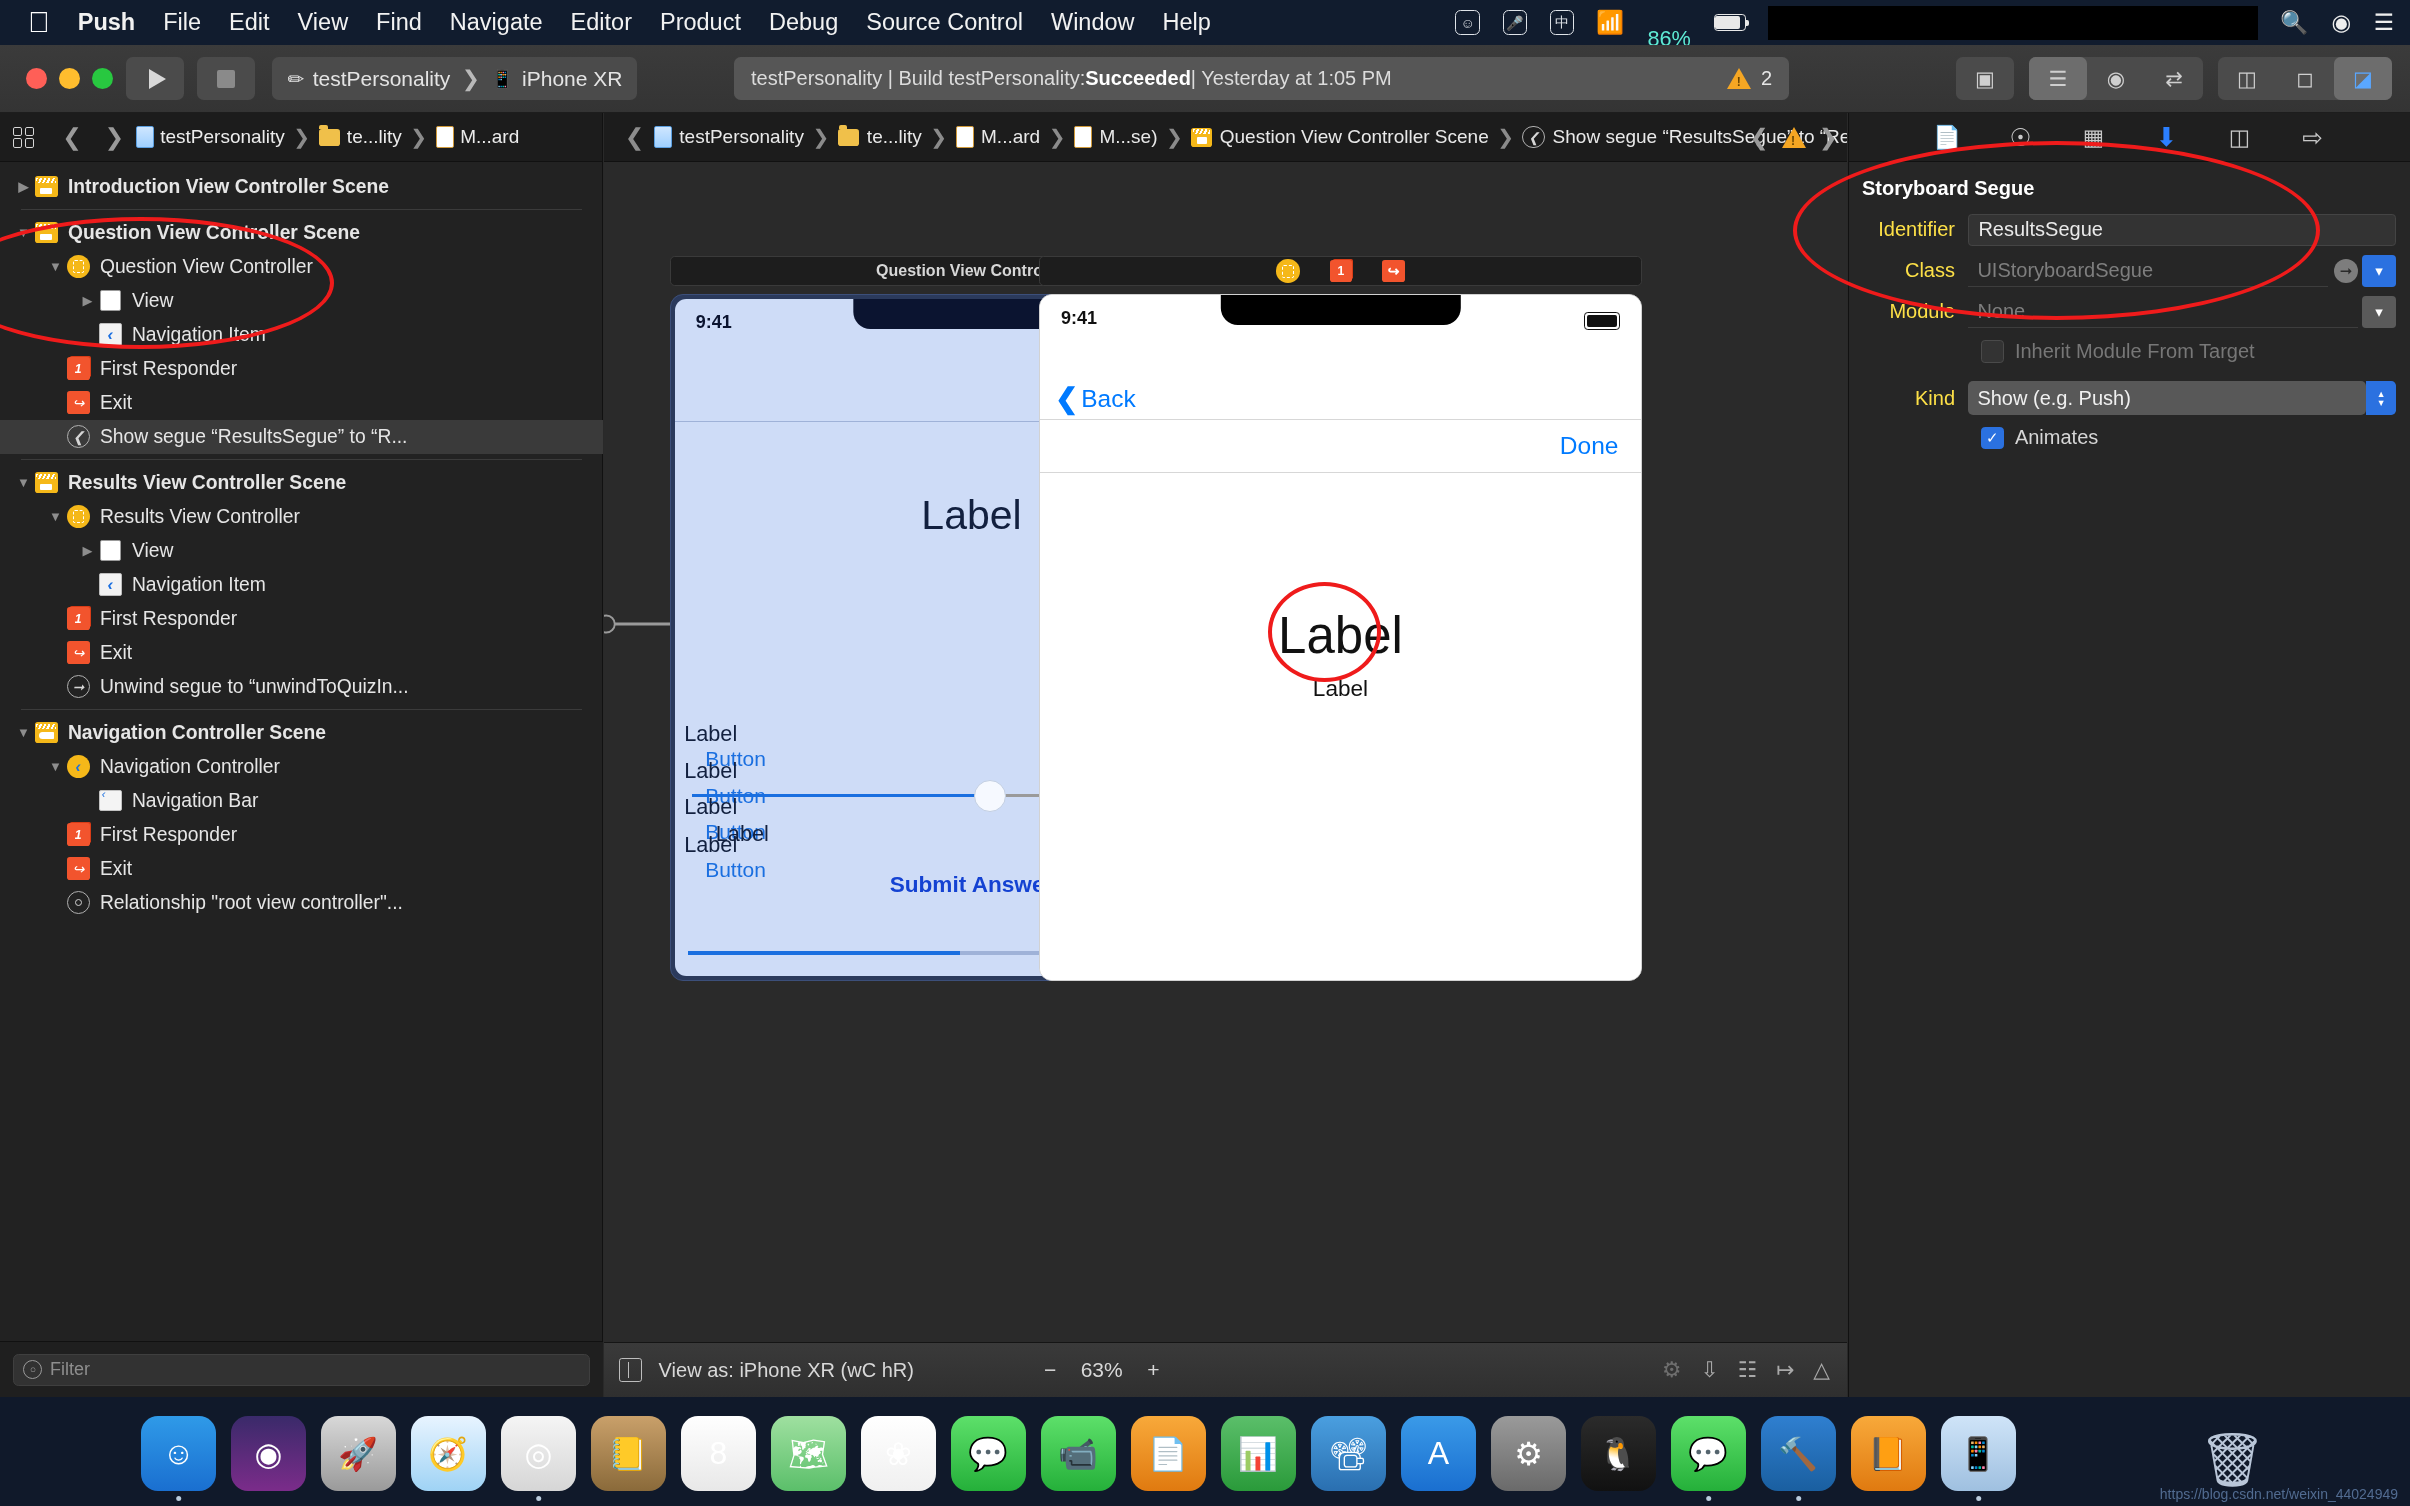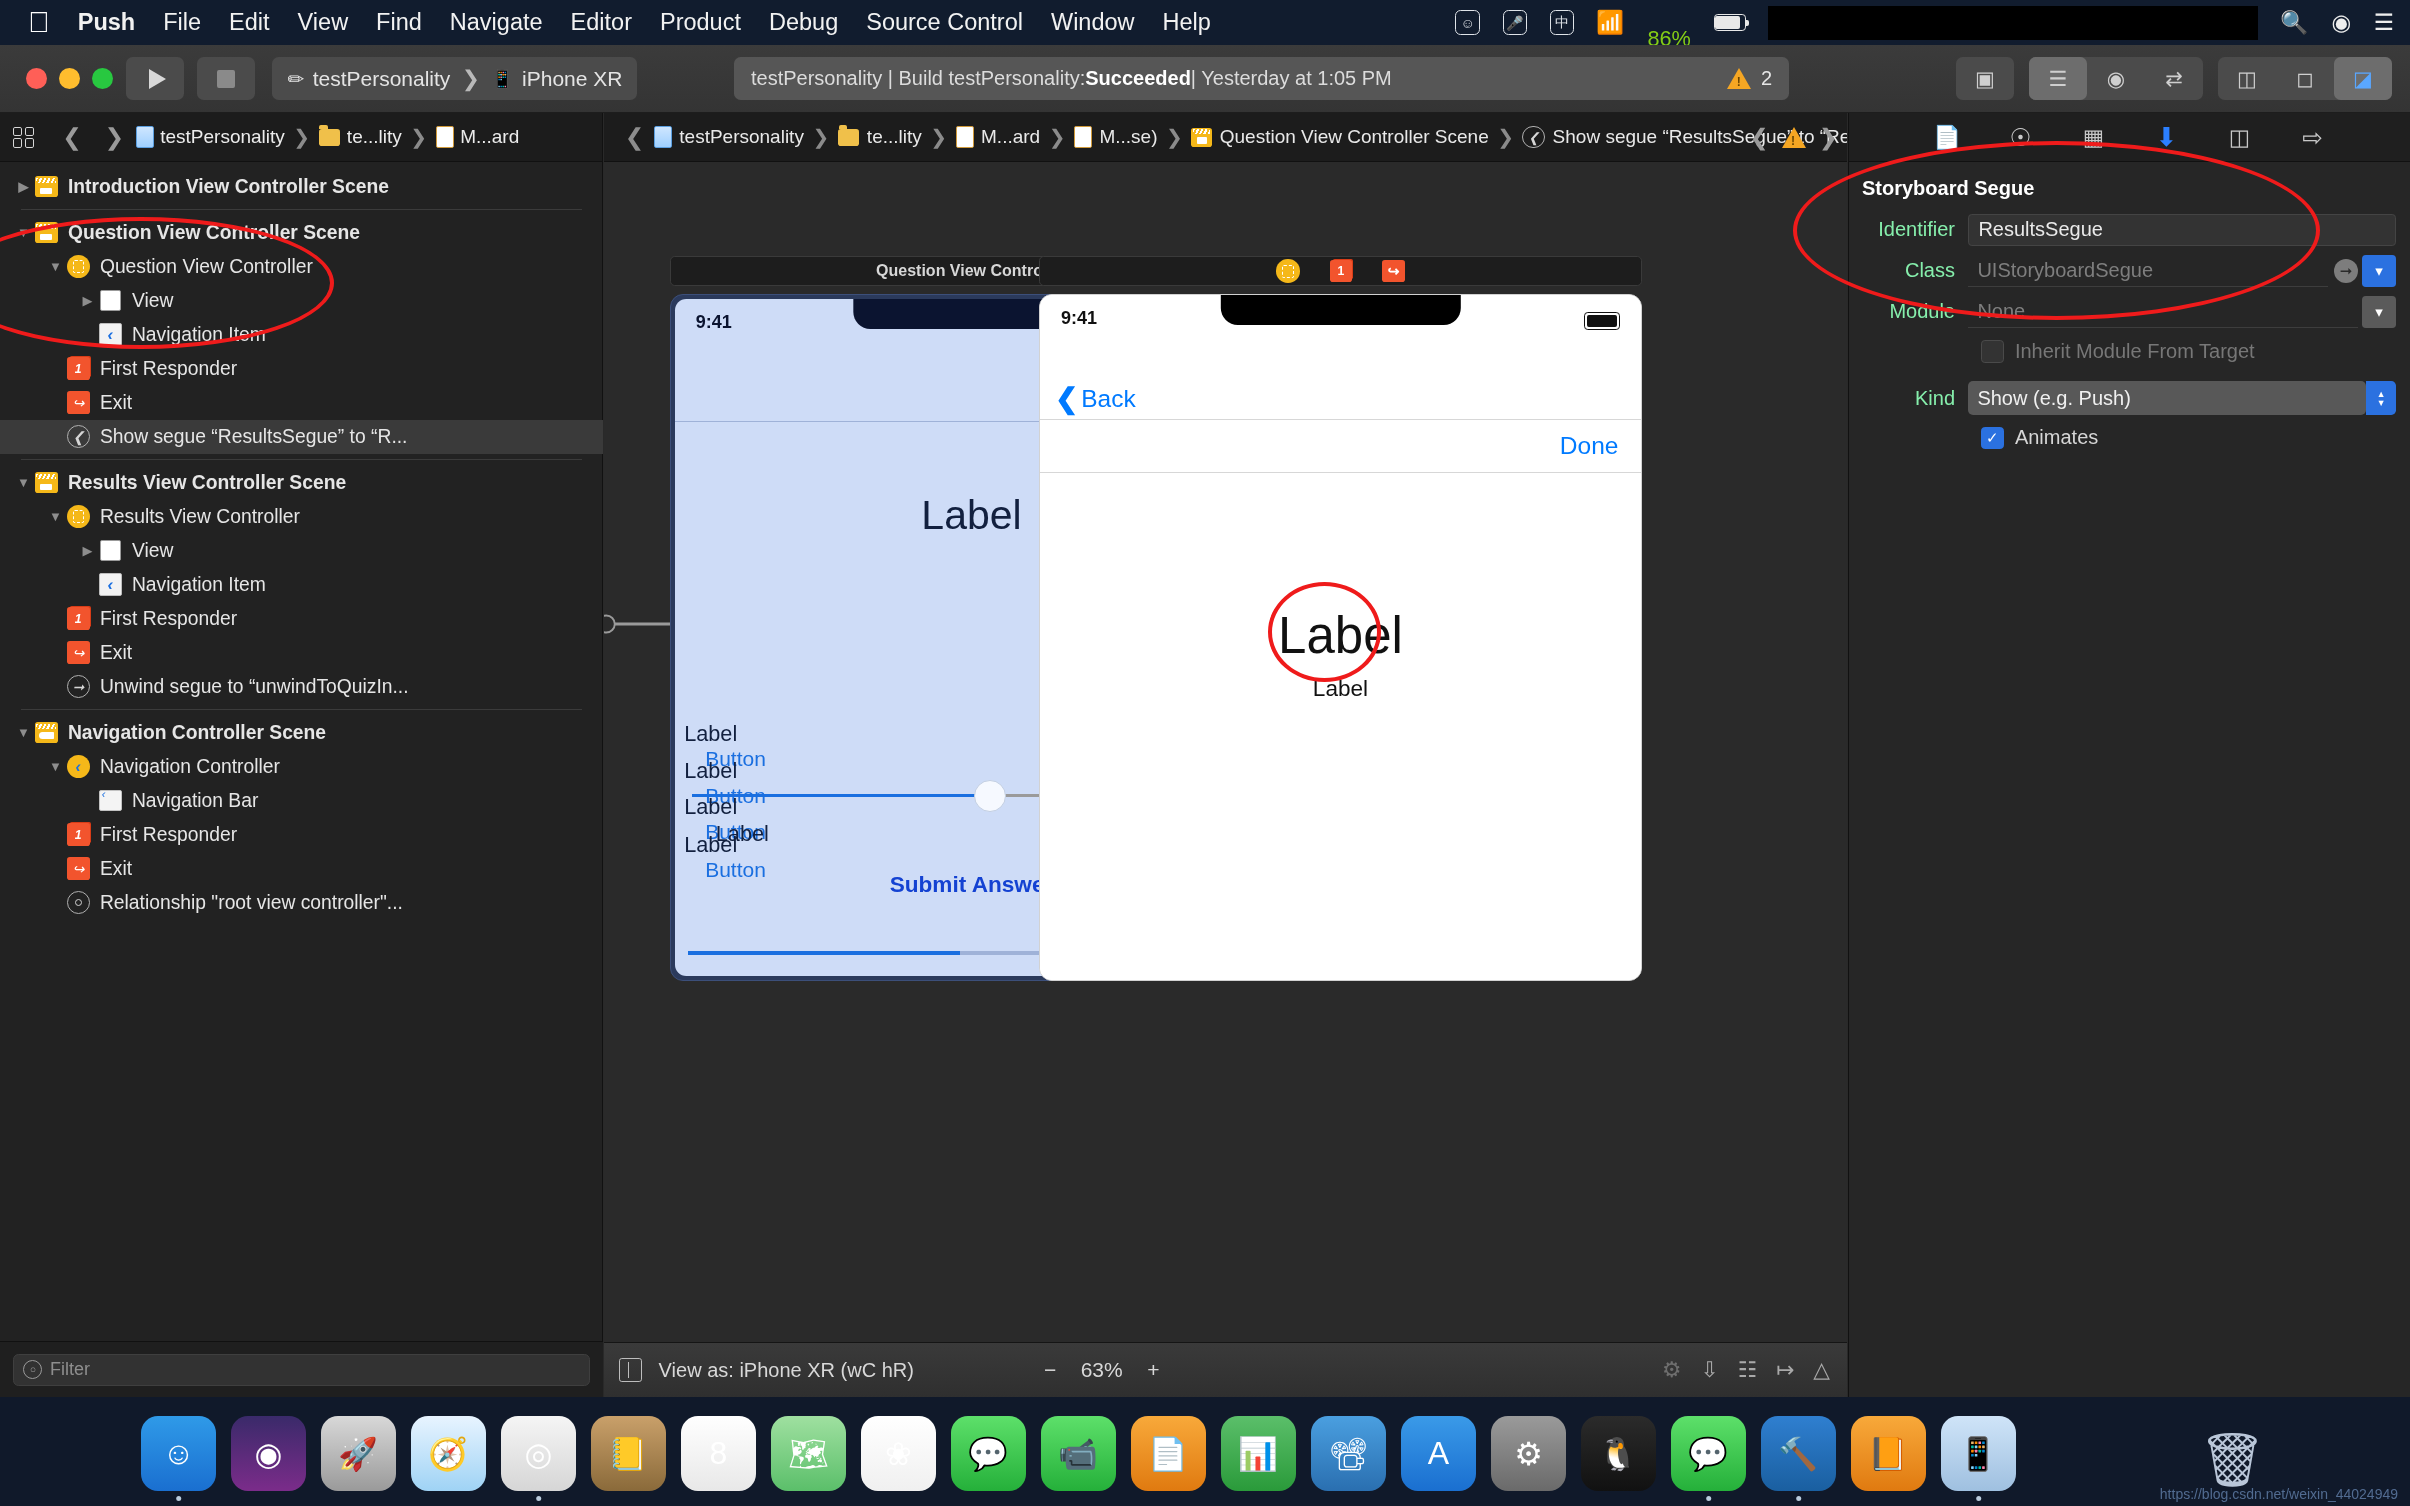--- a/index.html
+++ b/index.html
@@ -22,21 +22,21 @@
   #menubar .apple { font-size: 29px; line-height: 1; margin-right: 28px; color:#fff; }
   #menubar .mi {
     font-size: 23.5px; margin-right: 28px; white-space: nowrap; color: #f2f2f2;
   }
   #menubar .mi.bold { font-weight: bold; }
   #menubar .right {
     position: absolute; right: 17px; top: 0; height: 45px;
     display: flex; align-items: center; gap: 22.6px;
   }
   #menubar .right .sysicon { font-size: 22.6px; color: #eee; }
-  #menubar .pct { font-size: 21.7px; color: #84cc16; margin-top: 32px; }
+  #menubar .pct { font-size: 21.7px; color: #5eead4; margin-top: 32px; }
   .batt-outline {
     width: 32px; height: 17px; border: 1.9px solid #e8e8e8; border-radius: 3.8px;
     position: relative; display:inline-block;
   }
   .batt-outline::after {
     content:""; position:absolute; right:-4.7px; top:4.7px; width:2.8px; height:6.6px;
     background:#e8e8e8; border-radius:0 1.9px 1.9px 0;
   }
   .batt-fill { position:absolute; left:0.9px; top:0.9px; bottom:0.9px; width:82%; background:#e8e8e8; border-radius:1.9px; }
   .boxicon { width:24.5px;height:24.5px;border:1.9px solid #dfe3e8;border-radius:5.6px;display:flex;align-items:center;justify-content:center;font-size:14px;color:#dfe3e8;}
@@ -183,21 +183,21 @@
   #zoomgrp { display:flex;align-items:center;gap:24.5px;margin-left:113px;color:#d8d8d8;font-size:21px;}
   #bb-right { position:absolute; right:17px; display:flex;align-items:center;gap:19px;color:#a9a9a9;}
 
   
   #inspector { position:absolute; right:0; top:68px; width:563px; bottom:0; background:#262626; border-left:0.9px solid #111; }
   #insp-tabs { height:49px; background:#1f1f1f; border-bottom:0.9px solid #111; display:flex; align-items:center; justify-content:center; gap:41px; }
   .itab { width:32px;height:30px;display:flex;align-items:center;justify-content:center;color:#c8c8c8; }
   .itab.active { color:#2b7fff; }
   #insp-title { color:#ffffff; font-size:20px; font-weight:bold; padding:15px 0 9.4px 13px; }
   .frow { display:flex; align-items:center; height:41px; padding-right:15px; }
-  .flabel { width:119px; text-align:right; color:#86efac; font-size:20px; padding-right:13px; flex:none; }
+  .flabel { width:119px; text-align:right; color:#fde047; font-size:20px; padding-right:13px; flex:none; }
   .ffield { flex:1; height:32px; background:#333333; border:0.9px solid #444; border-radius:3.8px; color:#eaeaea; font-size:20px;
             display:flex; align-items:center; padding:0 9.4px; }
   .ffield.dim { color:#7e7e7e; background:#2b2b2b; }
   .ffield.plain { background:transparent; border:none; border-bottom:0.9px solid #3d3d3d; border-radius:0; }
   .stepbtn { width:34px;height:32px;background:#2b71e0;border-radius:3.8px;display:flex;align-items:center;justify-content:center;color:#fff;font-size:15px;margin-left:3.8px;flex:none;}
   .stepbtn.grey{background:#5a5a5a;}
   .arrowbtn { width:24.5px;height:24.5px;border-radius:50%;background:#7d7d7d;color:#2b2b2b;display:flex;align-items:center;justify-content:center;font-size:15px;margin-left:5.6px;flex:none;}
   .cbrow { display:flex; align-items:center; padding-left:132px; height:38px; gap:11.3px; }
   .cbox { width:22.6px;height:22.6px;border-radius:3.8px;border:0.9px solid #4a4a4a;background:#333;flex:none;}
   .cbox.on { background:#2b71e0; border-color:#2b71e0; color:#fff; display:flex;align-items:center;justify-content:center;font-size:15px;}

